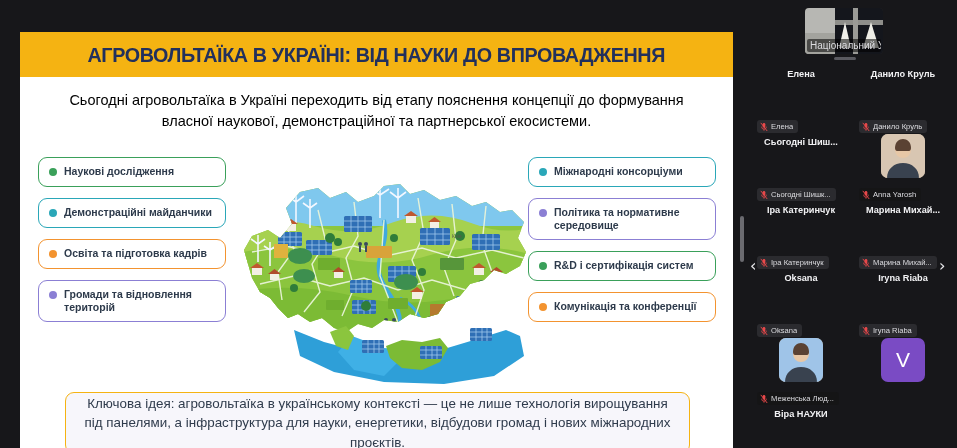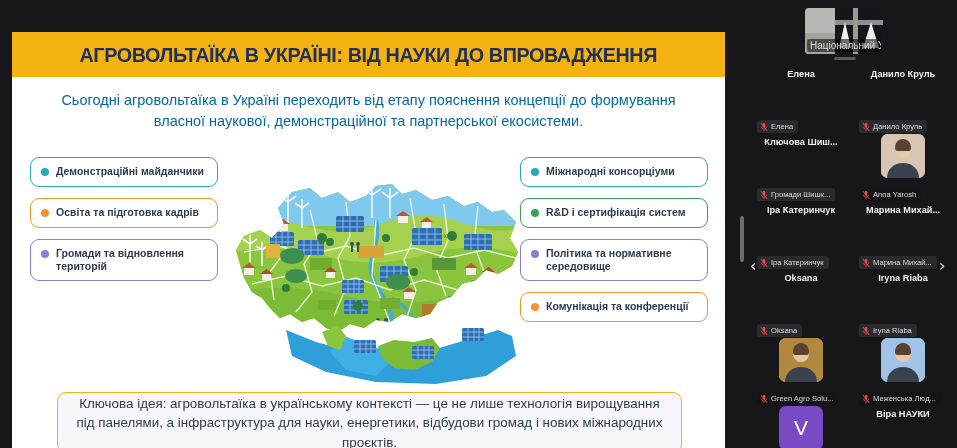--- a/index.html
+++ b/index.html
@@ -10,36 +10,36 @@
     overflow: hidden;
   }
   #app { position: relative; width: 957px; height: 448px; background: #17171a; }
 
   
   #share-area {
     position: absolute; left: 0; top: 0; width: 737px; height: 448px;
     background: #17171a; overflow: hidden;
   }
   #slide {
-    position: absolute; left: 12px; top: 32px; width: 713px; height: 416px;
+    position: absolute; left: 20px; top: 32px; width: 713px; height: 416px;
     background: #ffffff;
   }
   #title-banner {
     position: absolute; left: 0; top: 0; width: 713px; height: 45px;
     background: #f5b312; display: flex; align-items: center; justify-content: center;
   }
   #title-text {
     color: #22305c; font-size: 21px; font-weight: bold;
     letter-spacing: -0.4px; transform: scaleX(0.94);
     font-family: "Liberation Sans Narrow", "Liberation Sans", sans-serif;
     white-space: nowrap;
   }
   #intro {
     position: absolute; left: 30px; top: 58px; width: 653px;
-    text-align: center; color: #0369a1; font-size: 14.5px; line-height: 1.45;
+    text-align: center; color: #000000; font-size: 14.5px; line-height: 1.45;
   }
 
   .pill-col { position: absolute; width: 188px; }
   #pills-left { left: 18px; top: 125px; }
   #pills-right { left: 508px; top: 125px; }
   .pill {
     border: 1.6px solid #888; border-radius: 9px;
     padding: 7px 9px 7px 10px; margin-bottom: 11px;
     display: flex; align-items: flex-start; gap: 7px;
     background: #fff; min-height: 30px;
@@ -147,45 +147,49 @@
   <div id="share-area">
     <div id="slide">
 
       <div id="title-banner">
         <div id="title-text">АГРОВОЛЬТАЇКА В УКРАЇНІ: ВІД НАУКИ ДО ВПРОВАДЖЕННЯ</div>
       </div>
 
       <div id="intro">Сьогодні агровольтаїка в Україні переходить від етапу пояснення концепції до формування власної наукової, демонстраційної та партнерської екосистеми.</div>
 
       <div class="pill-col" id="pills-left">
+          <div class="pill" style="border-color: rgb(58, 160, 90);">
+            <span class="dot" style="background: rgb(58, 160, 90);"></span>
+            <span class="plabel">Наукові дослідження</span>
+          </div>
           <div class="pill" style="border-color: rgb(42, 167, 184);">
             <span class="dot" style="background: rgb(42, 167, 184);"></span>
             <span class="plabel">Демонстраційні майданчики</span>
           </div>
           <div class="pill" style="border-color: rgb(243, 147, 47);">
             <span class="dot" style="background: rgb(243, 147, 47);"></span>
             <span class="plabel">Освіта та підготовка кадрів</span>
           </div>
           <div class="pill" style="border-color: rgb(139, 127, 212);">
             <span class="dot" style="background: rgb(139, 127, 212);"></span>
             <span class="plabel">Громади та відновлення територій</span>
           </div>
         </div>
       <div class="pill-col" id="pills-right">
           <div class="pill" style="border-color: rgb(42, 167, 184); text-align: center;">
             <span class="dot" style="background: rgb(42, 167, 184);"></span>
             <span class="plabel">Міжнародні консорціуми</span>
           </div>
+          <div class="pill" style="border-color: rgb(139, 127, 212);">
+            <span class="dot" style="background: rgb(139, 127, 212);"></span>
+            <span class="plabel">Політика та нормативне середовище</span>
+          </div>
           <div class="pill" style="border-color: rgb(58, 160, 90);">
             <span class="dot" style="background: rgb(58, 160, 90);"></span>
             <span class="plabel">R&amp;D і сертифікація систем</span>
-          </div>
-          <div class="pill" style="border-color: rgb(139, 127, 212);">
-            <span class="dot" style="background: rgb(139, 127, 212);"></span>
-            <span class="plabel">Політика та нормативне середовище</span>
           </div>
           <div class="pill" style="border-color: rgb(243, 147, 47);">
             <span class="dot" style="background: rgb(243, 147, 47);"></span>
             <span class="plabel">Комунікація та конференції</span>
           </div>
         </div>
 
       <div id="map">
         <svg viewBox="0 0 302 208" xmlns="http://www.w3.org/2000/svg" aria-hidden="true">
           <defs>
@@ -457,29 +461,29 @@
             <svg class="mic-muted" viewBox="0 0 12 14">
               <rect x="4" y="1" width="4" height="7" rx="2" fill="#e8484a"></rect>
               <path d="M2.4 6.6a3.6 3.6 0 0 0 7.2 0" stroke="#e8484a" stroke-width="1.2" fill="none"></path>
               <rect x="5.4" y="10" width="1.2" height="2.6" fill="#e8484a"></rect>
               <path d="M1.2 0.8 L10.8 13" stroke="#e8484a" stroke-width="1.4"></path>
             </svg>
             <span class="npname">Данило Круль</span>
           </div>
         </div>
         <div class="cell">
-          <div class="bigname">Ключова  Шиш...</div>
-          <div class="nameplate">
-            <svg class="mic-muted" viewBox="0 0 12 14">
-              <rect x="4" y="1" width="4" height="7" rx="2" fill="#e8484a"></rect>
-              <path d="M2.4 6.6a3.6 3.6 0 0 0 7.2 0" stroke="#e8484a" stroke-width="1.2" fill="none"></path>
-              <rect x="5.4" y="10" width="1.2" height="2.6" fill="#e8484a"></rect>
-              <path d="M1.2 0.8 L10.8 13" stroke="#e8484a" stroke-width="1.4"></path>
-            </svg>
-            <span class="npname">Громади Шишк...</span>
+          <div class="bigname">Сьогодні  Шиш...</div>
+          <div class="nameplate">
+            <svg class="mic-muted" viewBox="0 0 12 14">
+              <rect x="4" y="1" width="4" height="7" rx="2" fill="#e8484a"></rect>
+              <path d="M2.4 6.6a3.6 3.6 0 0 0 7.2 0" stroke="#e8484a" stroke-width="1.2" fill="none"></path>
+              <rect x="5.4" y="10" width="1.2" height="2.6" fill="#e8484a"></rect>
+              <path d="M1.2 0.8 L10.8 13" stroke="#e8484a" stroke-width="1.4"></path>
+            </svg>
+            <span class="npname">Сьогодні Шишк...</span>
           </div>
         </div>
         <div class="cell has-av">
           <div class="avatar photo">
             <svg viewBox="0 0 44 44" style="width:100%;height:100%;display:block">
               <rect width="44" height="44" fill="#d8c6b2"></rect>
               <circle cx="22" cy="16" r="8" fill="#e7c7a6"></circle>
               <path d="M6 44c0-9 7-15 16-15s16 6 16 15z" fill="#39424f"></path>
               <path d="M14 14c0-6 4-9 8-9s8 3 8 9c0 2-1 3-2 3H16c-1 0-2-1-2-3z" fill="#5a4233"></path>
             </svg>
@@ -538,39 +542,20 @@
               <path d="M2.4 6.6a3.6 3.6 0 0 0 7.2 0" stroke="#e8484a" stroke-width="1.2" fill="none"></path>
               <rect x="5.4" y="10" width="1.2" height="2.6" fill="#e8484a"></rect>
               <path d="M1.2 0.8 L10.8 13" stroke="#e8484a" stroke-width="1.4"></path>
             </svg>
             <span class="npname">Iryna Riaba</span>
           </div>
         </div>
         <div class="cell has-av">
           <div class="avatar photo">
             <svg viewBox="0 0 44 44" style="width:100%;height:100%;display:block">
-              <rect width="44" height="44" fill="#b0893f"></rect>
-              <circle cx="22" cy="16" r="8" fill="#e7c7a6"></circle>
-              <path d="M6 44c0-9 7-15 16-15s16 6 16 15z" fill="#39424f"></path>
-              <path d="M14 14c0-6 4-9 8-9s8 3 8 9c0 2-1 3-2 3H16c-1 0-2-1-2-3z" fill="#5a4233"></path>
-            </svg>
-          </div>
-          <div class="nameplate">
-            <svg class="mic-muted" viewBox="0 0 12 14">
-              <rect x="4" y="1" width="4" height="7" rx="2" fill="#e8484a"></rect>
-              <path d="M2.4 6.6a3.6 3.6 0 0 0 7.2 0" stroke="#e8484a" stroke-width="1.2" fill="none"></path>
-              <rect x="5.4" y="10" width="1.2" height="2.6" fill="#e8484a"></rect>
-              <path d="M1.2 0.8 L10.8 13" stroke="#e8484a" stroke-width="1.4"></path>
-            </svg>
-            <span class="npname">Green Agro Solu...</span>
-          </div>
-        </div>
-        <div class="cell has-av">
-          <div class="avatar photo">
-            <svg viewBox="0 0 44 44" style="width:100%;height:100%;display:block">
               <rect width="44" height="44" fill="#9fc4e8"></rect>
               <circle cx="22" cy="16" r="8" fill="#e7c7a6"></circle>
               <path d="M6 44c0-9 7-15 16-15s16 6 16 15z" fill="#39424f"></path>
               <path d="M14 14c0-6 4-9 8-9s8 3 8 9c0 2-1 3-2 3H16c-1 0-2-1-2-3z" fill="#5a4233"></path>
             </svg>
           </div>
           <div class="nameplate">
             <svg class="mic-muted" viewBox="0 0 12 14">
               <rect x="4" y="1" width="4" height="7" rx="2" fill="#e8484a"></rect>
               <path d="M2.4 6.6a3.6 3.6 0 0 0 7.2 0" stroke="#e8484a" stroke-width="1.2" fill="none"></path>

